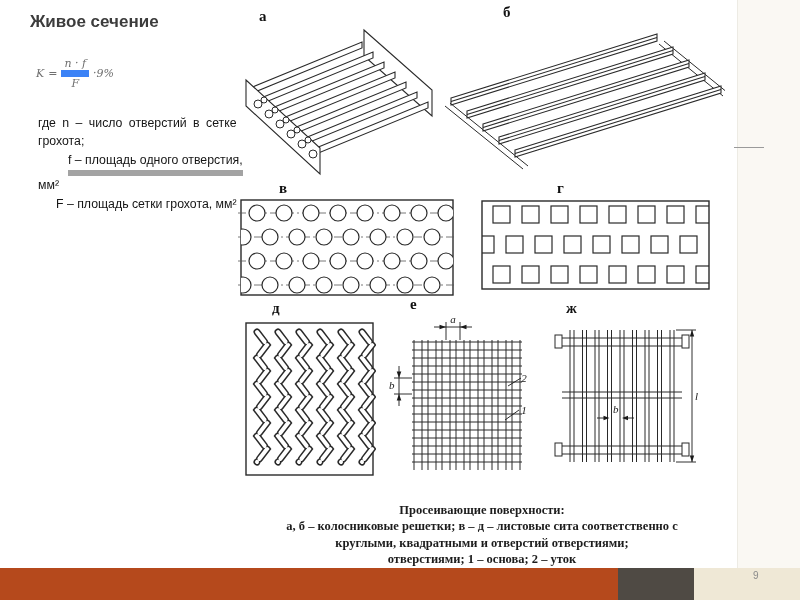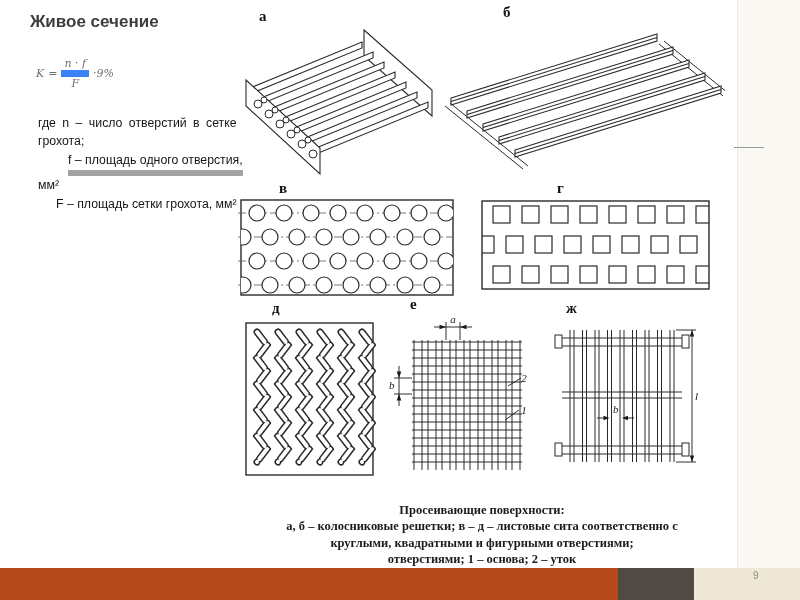--- a/index.html
+++ b/index.html
@@ -270,21 +270,21 @@
       <polygon points="142,12 139.8,18.5 144.2,18.5"></polygon>
         <polygon points="142,144 139.8,137.5 144.2,137.5"></polygon>
     </g>
     <text class="dimtxt" x="65.75" y="95" text-anchor="middle">b</text>
     <text class="dimtxt" x="145" y="82">l</text>
   </svg>
 
   <div class="caption">
     <span class="cap-line">Просеивающие поверхности:</span>
     <span class="cap-line">а, б – колосниковые решетки; в – д – листовые сита соответственно с</span>
-    <span class="cap-line">круглыми, квадратными и фигурными отверстиями;</span>
+    <span class="cap-line">круглыми, квадратными и отверстий отверстиями;</span>
     <span class="cap-line">отверстиями; 1 – основа; 2 – уток</span>
   </div>
 
   <div class="right-strip"></div>
   <div class="hline"></div>
 
   <div class="bar-orange" style="background:#b5491c"></div>
   <div class="bar-dark" style="background:#4f4a44"></div>
   <div class="bar-beige" style="background:#efe8d6"></div>
   <span class="page-num">9</span>

